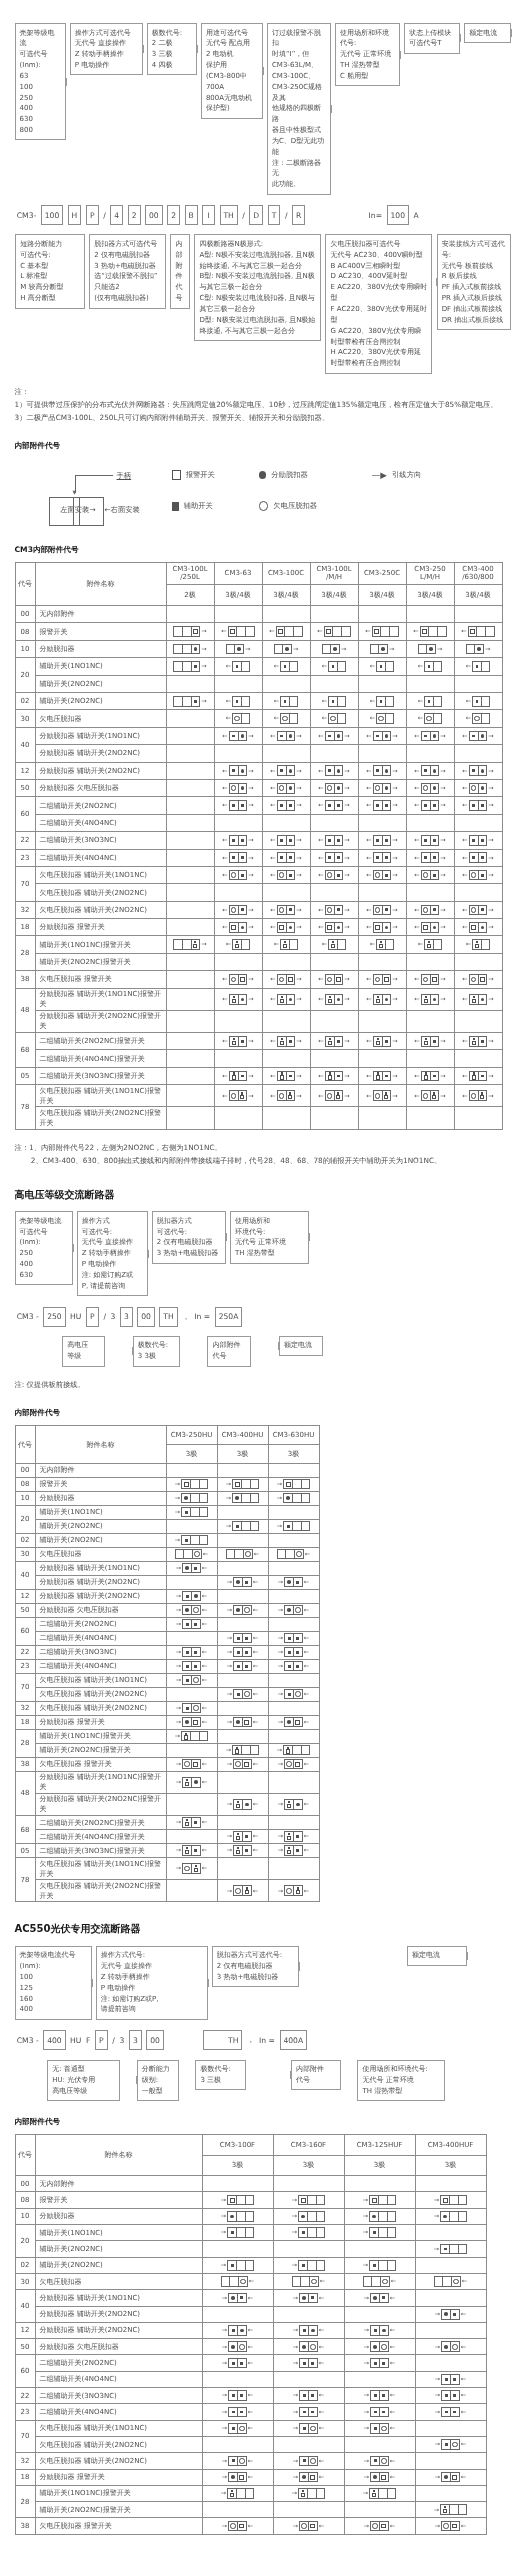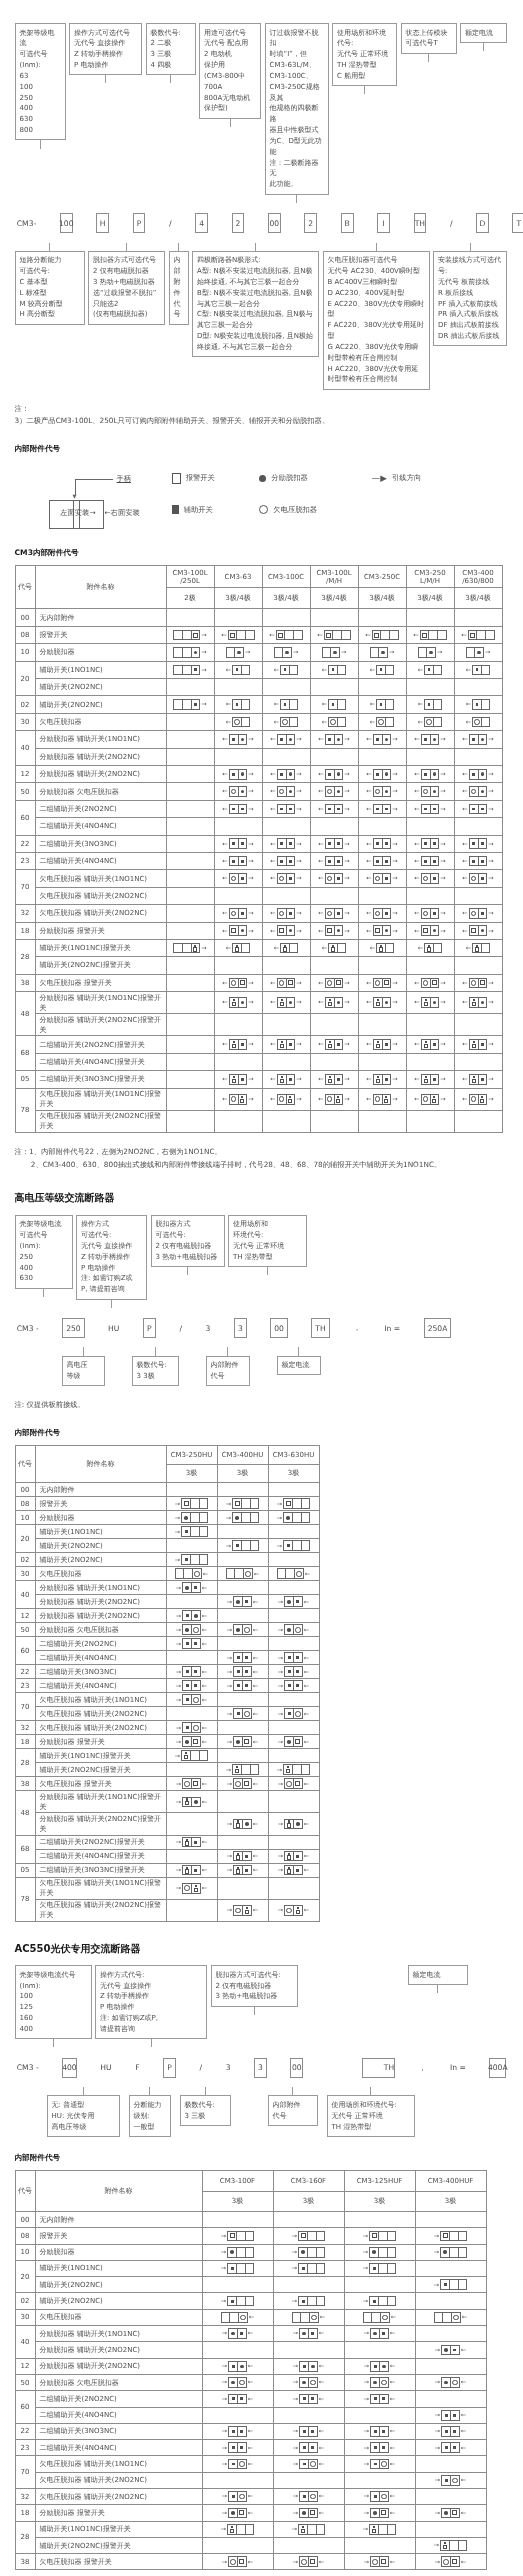--- a/index.html
+++ b/index.html
@@ -5,42 +5,42 @@
   html,body{margin:0;padding:0;}
   body{
     width:523px;height:2576px;overflow:hidden;background:#ffffff;
     font-family:"DejaVu Sans","Liberation Sans",sans-serif;
     color:#4d4d4d;
   }
   .page{padding:23px 0 0 14.5px;width:494px;}
 
   
   .box-row{display:flex;align-items:flex-start;gap:3.5px;}
-  .box-wrap{display:flex;flex-direction:column;align-items:center;}
+  .box-wrap{display:flex;flex-direction:row;align-items:center;}
   .stub{width:0.6px;height:8.1px;background:#9a9a9a;}
   .info-box{border:0.6px solid #9a9a9a;padding:3.5px 4.1px;font-size:7px;line-height:1.55;color:#4d4d4d;background:#fff;box-sizing:border-box;}
   .bl{min-height:8.1px;}
 
   .s1t-0{width:51px}.s1t-1{width:73px}.s1t-2{width:50px}.s1t-3{width:62px}
   .s1t-4{width:64px}.s1t-5{width:65px}.s1t-6{width:56px}.s1t-7{width:47px}
   .s1b-0{width:70px}.s1b-1{width:77px}.s1b-2{width:20px}.s1b-3{width:127px}
   .s1b-4{width:107px}.s1b-5{width:74px}
 
   .s2t-0{width:58px}.s2t-1{width:71px}.s2t-2{width:74px}.s2t-3{width:79px}
   .s2b-0{width:43px}.s2b-1{width:47px}.s2b-2{width:44px}.s2b-3{width:44px}
   #s2-bottom{padding-left:47px;gap:27px;}
 
   .s3t-0{width:77px}.s3t-1{width:112px}.s3t-2{width:87px}.s3t-3{width:60px}
   .s3t-3w{margin-left:auto;margin-right:41px;}
   .s3b-0{width:73px}.s3b-1{width:42px}.s3b-2{width:51px}.s3b-3{width:50px}.s3b-4{width:88px}
-  #s3-bottom{padding-left:32px;gap:9px;}
+  #s3-bottom{padding-left:32px;gap:16px;}
   #s3-bottom .gapL{margin-left:28px;}
 
   
-  .code-line{display:flex;align-items:center;margin:10.5px 0 9.3px 0;gap:19px;}
+  .code-line{display:flex;align-items:center;margin:10.5px 0 9.3px 0;}
   .code-box{display:inline-flex;align-items:center;justify-content:center;min-width:12.8px;height:20px;border:0.6px solid #8c8c8c;padding:0 2.9px;font-size:7.6px;color:#4d4d4d;margin:0 2.3px;box-sizing:border-box;}
   .code-tok{font-size:7.6px;color:#4d4d4d;margin:0 2.3px;white-space:nowrap;}
   .gap{margin-left:37px;padding-left:24px;}
 
   
   .section-title{font-size:10px;font-weight:bold;color:#1a1a1a;margin:20px 0 9.3px 0;}
   .sub-heading{font-size:7.6px;font-weight:bold;color:#1a1a1a;margin:16.3px 0 7px 0;}
   .note-block{font-size:7.3px;line-height:1.75;color:#4d4d4d;margin-top:12.8px;}
   .note-indent{padding-left:16.3px;}
 
@@ -263,20 +263,21 @@
           <div class="bl">PF     插入式板前接线</div>
           <div class="bl">PR     插入式板后接线</div>
           <div class="bl">DF     抽出式板前接线</div>
           <div class="bl">DR     抽出式板后接线</div>
         </div>
       </div>
     </div>
 
   <div class="note-block">
     <div>注：</div>
+    <div>1）可提供带过压保护的分布式光伏并网断路器：失压跳闸定值20%额定电压、10秒，过压跳闸定值135%额定电压，检有压定值大于85%额定电压。</div>
     <div>3）二极产品CM3-100L、250L只可订购内部附件辅助开关、报警开关、辅报开关和分励脱扣器。</div>
   </div>
 
   <div class="sub-heading">内部附件代号</div>
   <div class="legend-row">
     <div class="mount">
       <div class="hline"></div>
       <div class="vline"></div>
       <div class="varrow">▼</div>
       <div class="handle-label">手柄</div>

